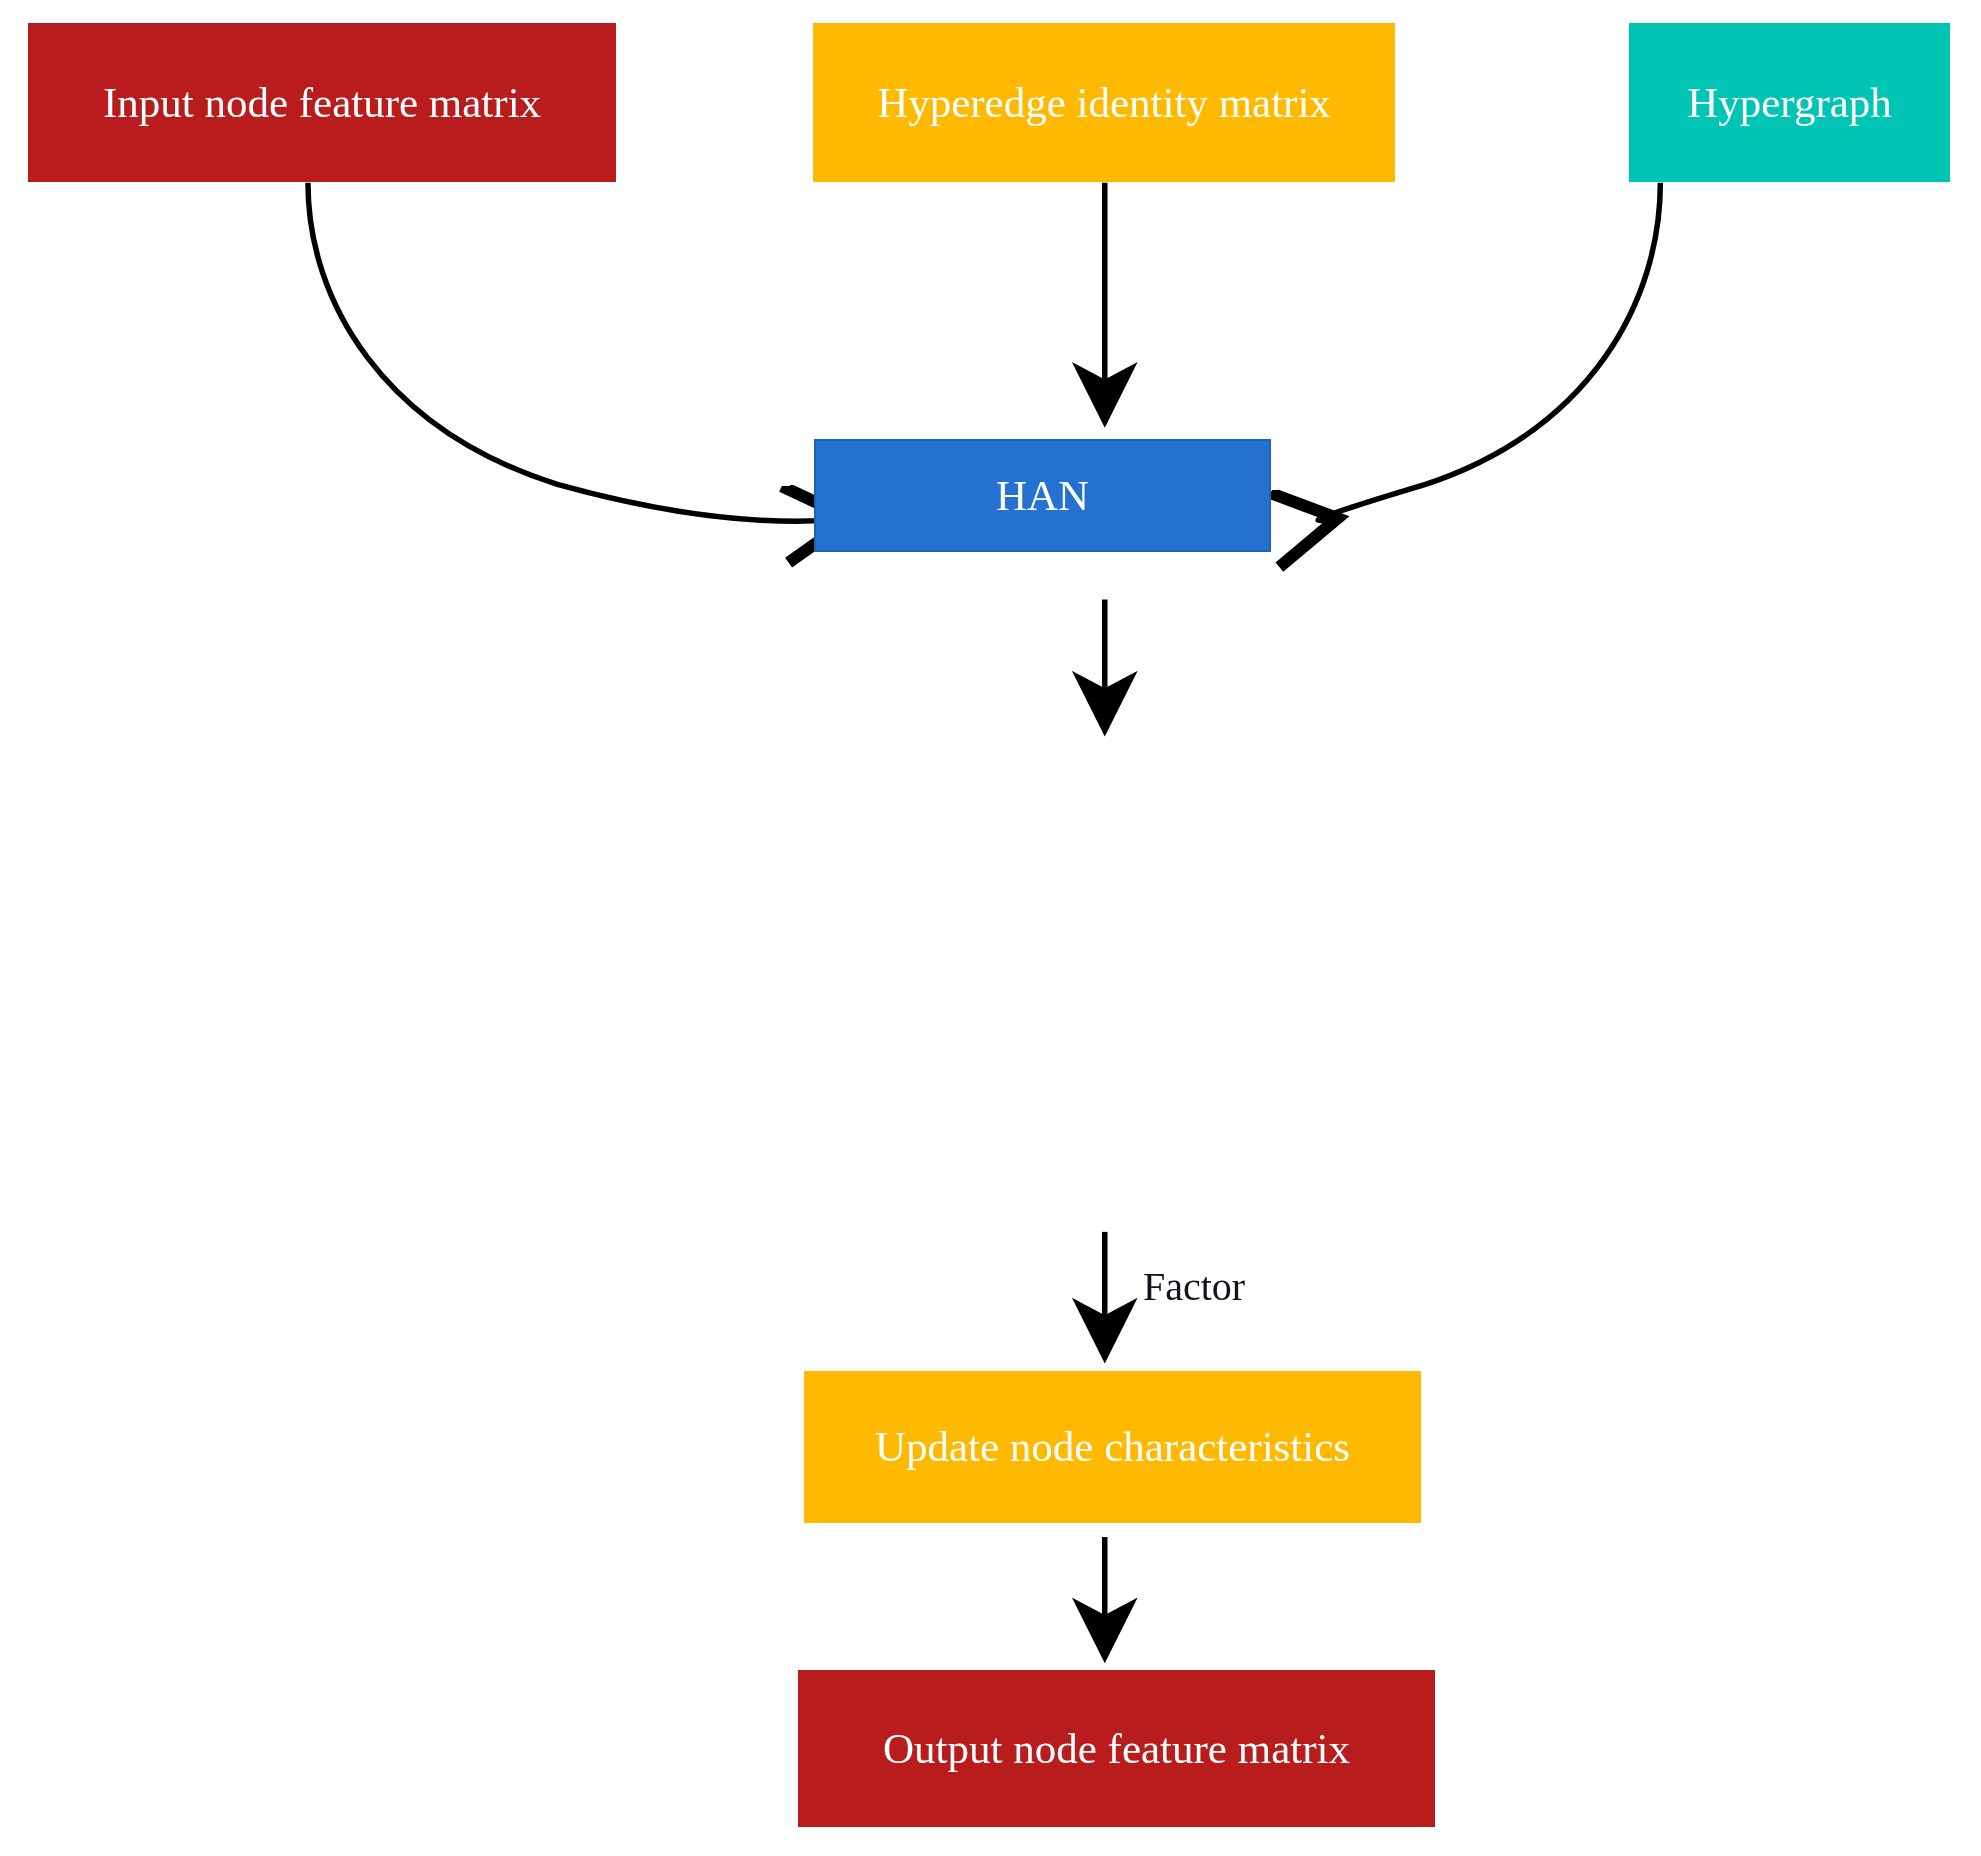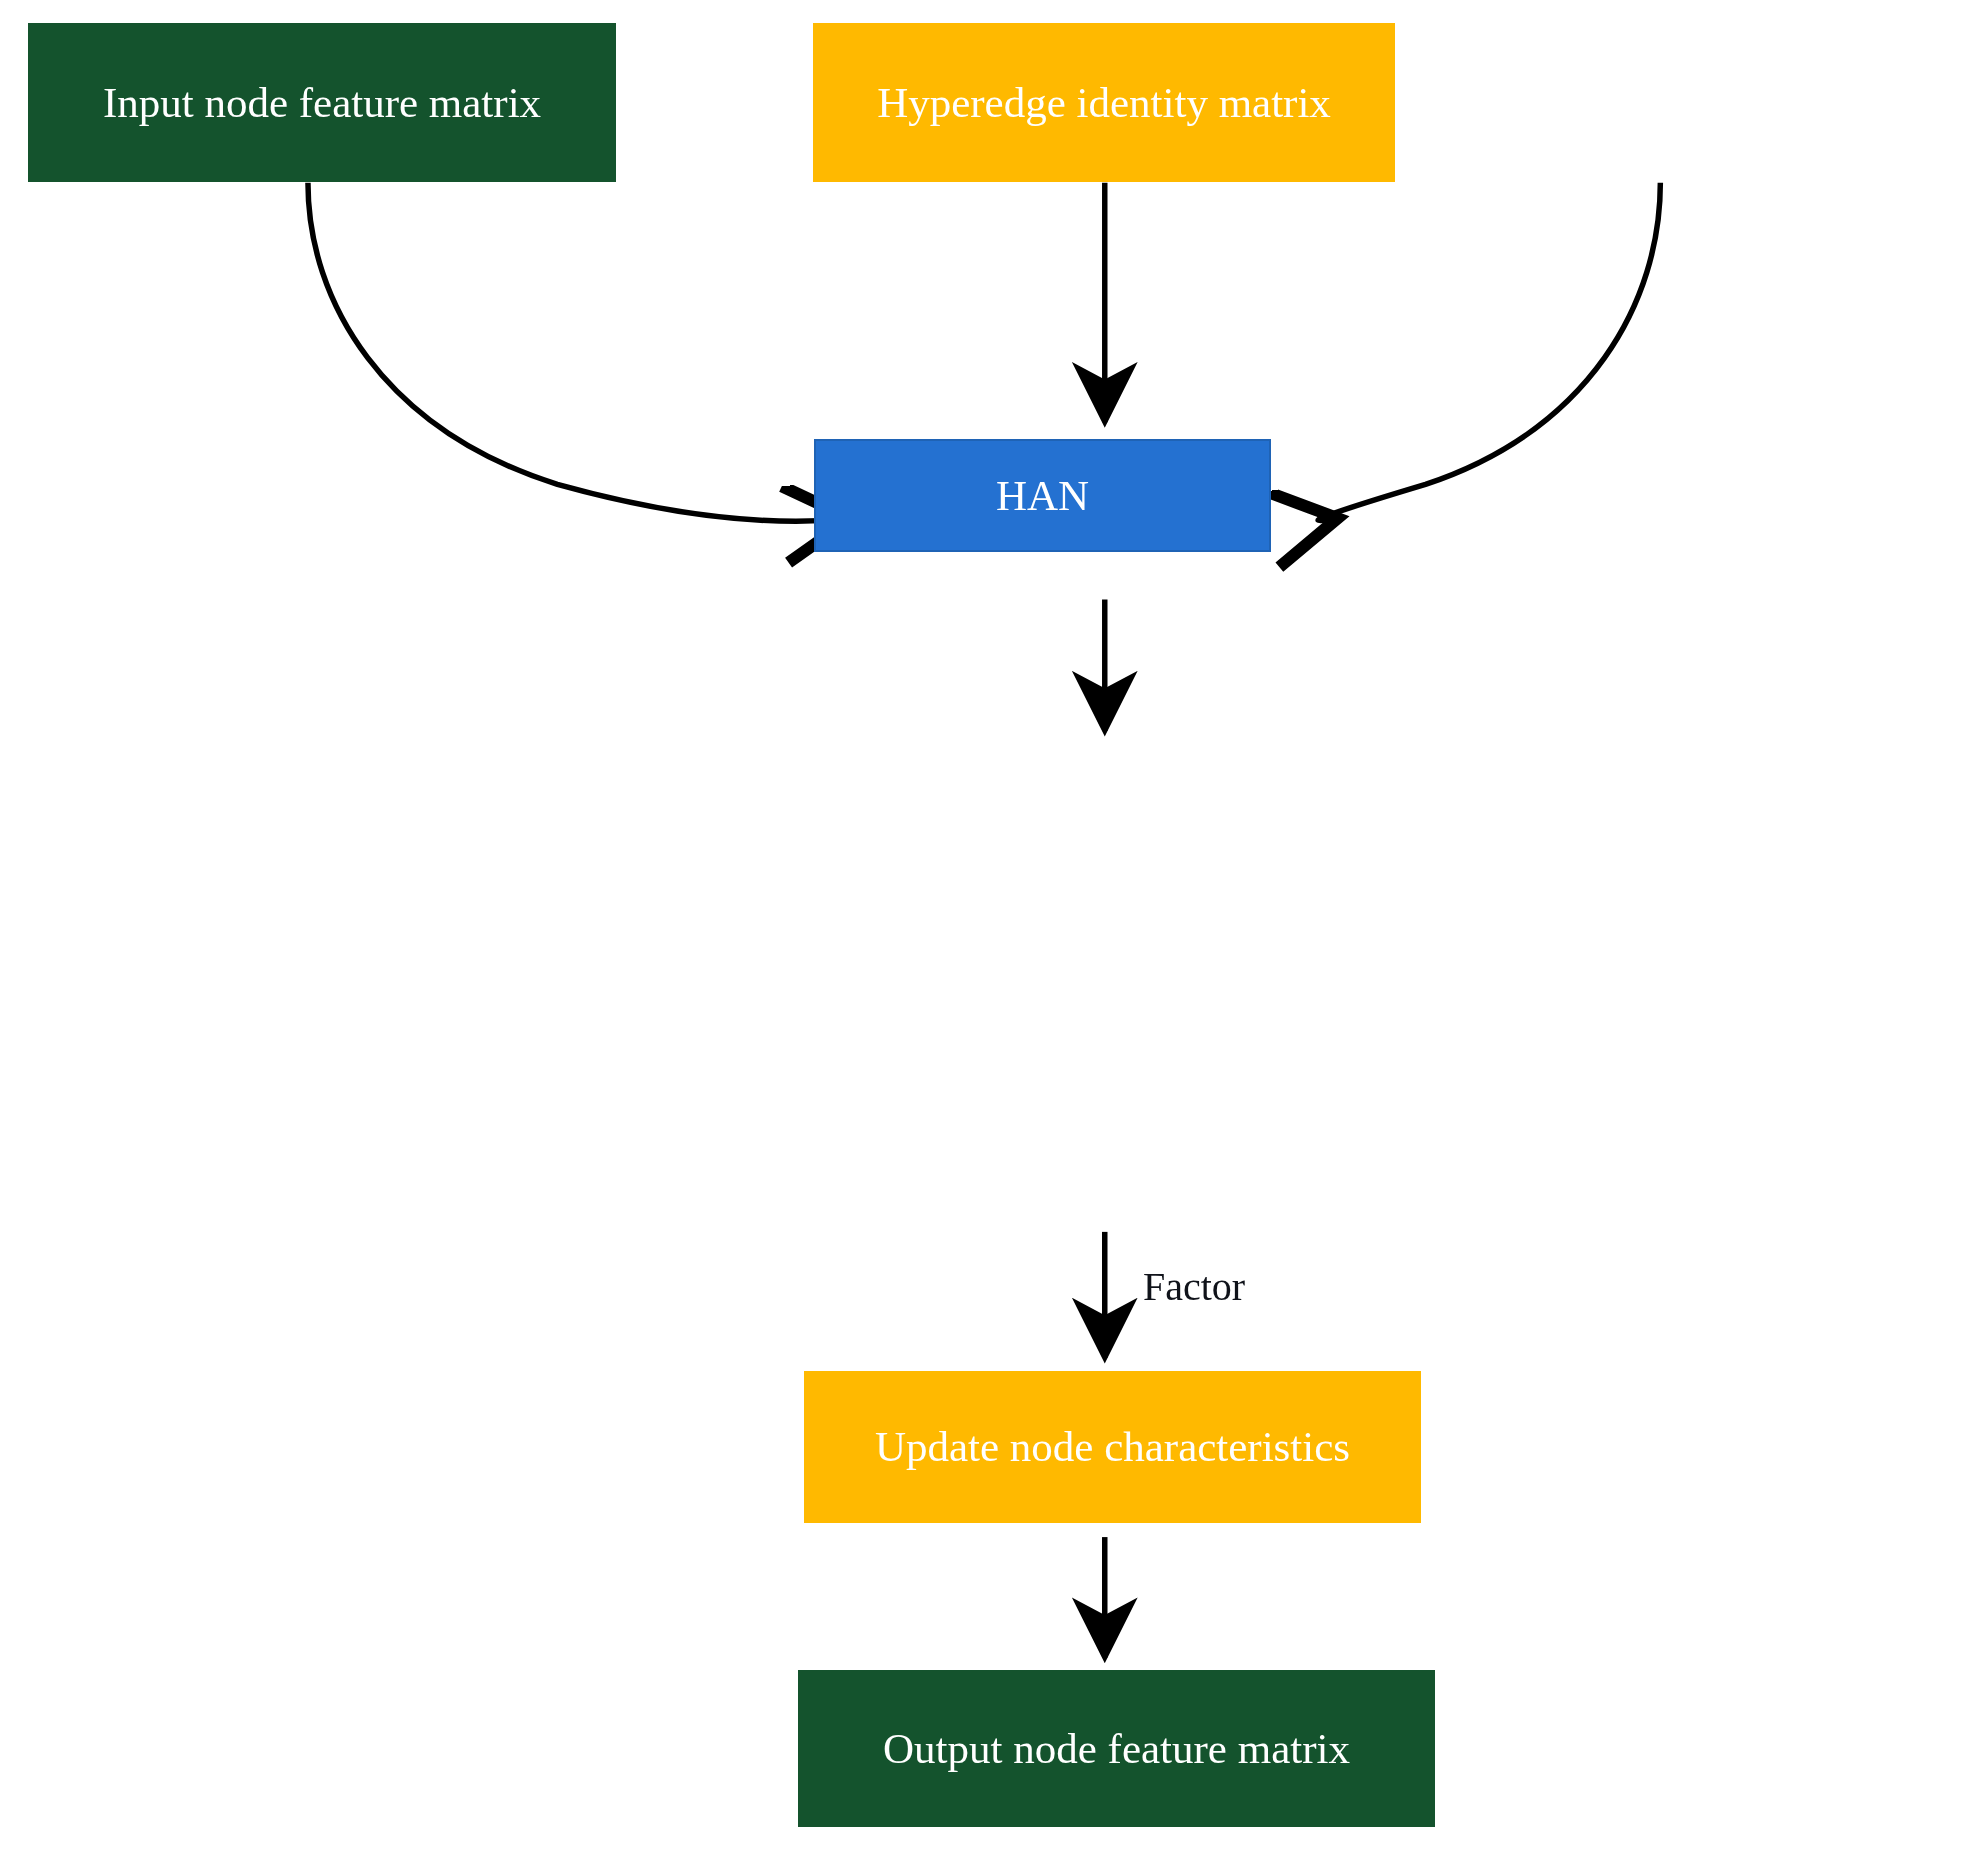--- a/index.html
+++ b/index.html
@@ -25,21 +25,21 @@
     box-sizing: border-box;
     color: #ffffff;
     font-family: "Liberation Serif", "DejaVu Serif", serif;
     line-height: 1.25;
     text-align: center;
     user-select: none;
   }
   .rect-node {
     font-size: 43px;
   }
-  .node-green       { background: #14532d; }
+  .node-green       { background: #b91c1c; }
   .node-yellow      { background: #FFB900; }
   .node-teal        { background: #00C4B4; }
   .node-blue        { background: #2471D1; border: 2.7px solid #1F63B5; }
 
   
   #node-input    { left: 28px;   top: 23px;   width: 588px; height: 159px; }
   #node-hyperedge{ left: 813px;  top: 23px;   width: 582px; height: 159px; font-family: Liberation Serif, serif; }
   #node-hypergraph{left: 1629px; top: 23px;   width: 321px; height: 159px; }
 
   
@@ -127,20 +127,23 @@
   </svg>
 
   <div class="node rect-node node-green" id="node-input">
     <span>Input node feature matrix</span>
   </div>
 
   <div class="node rect-node node-yellow" id="node-hyperedge">
     <span>Hyperedge identity matrix</span>
   </div>
 
+  <div class="node rect-node node-teal" id="node-hypergraph">
+    <span>Hypergraph</span>
+  </div>
 
   <div class="node rect-node node-blue" id="node-han">
     <span>HAN</span>
   </div>
 
 
   <div class="edge-label" id="label-factor">Factor</div>
 
   <div class="node rect-node node-yellow" id="node-update">
     <span>Update node characteristics</span>

